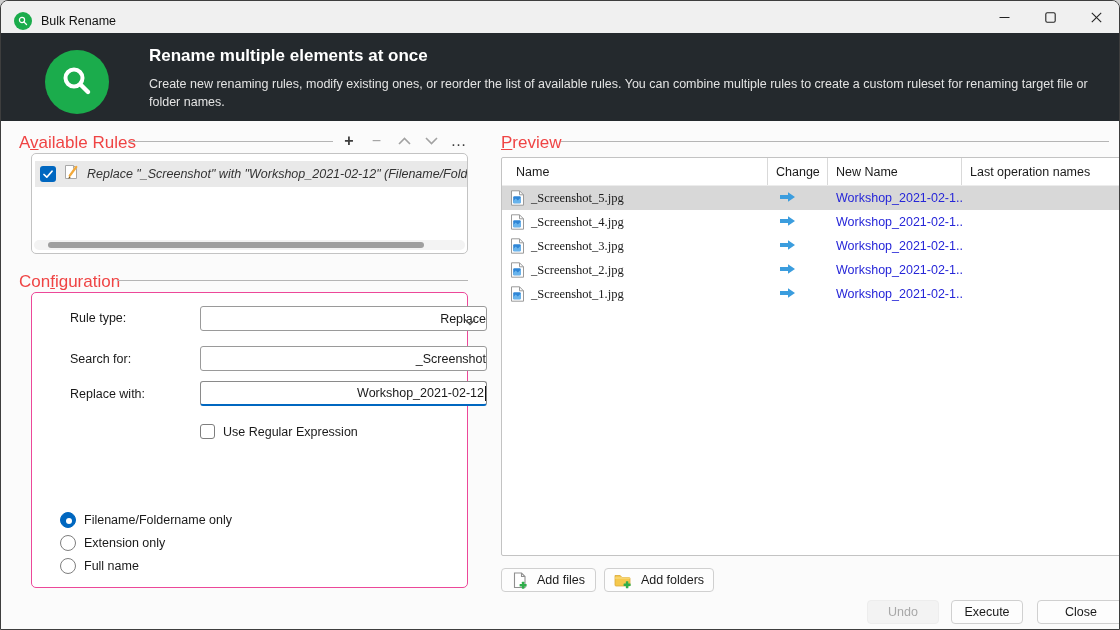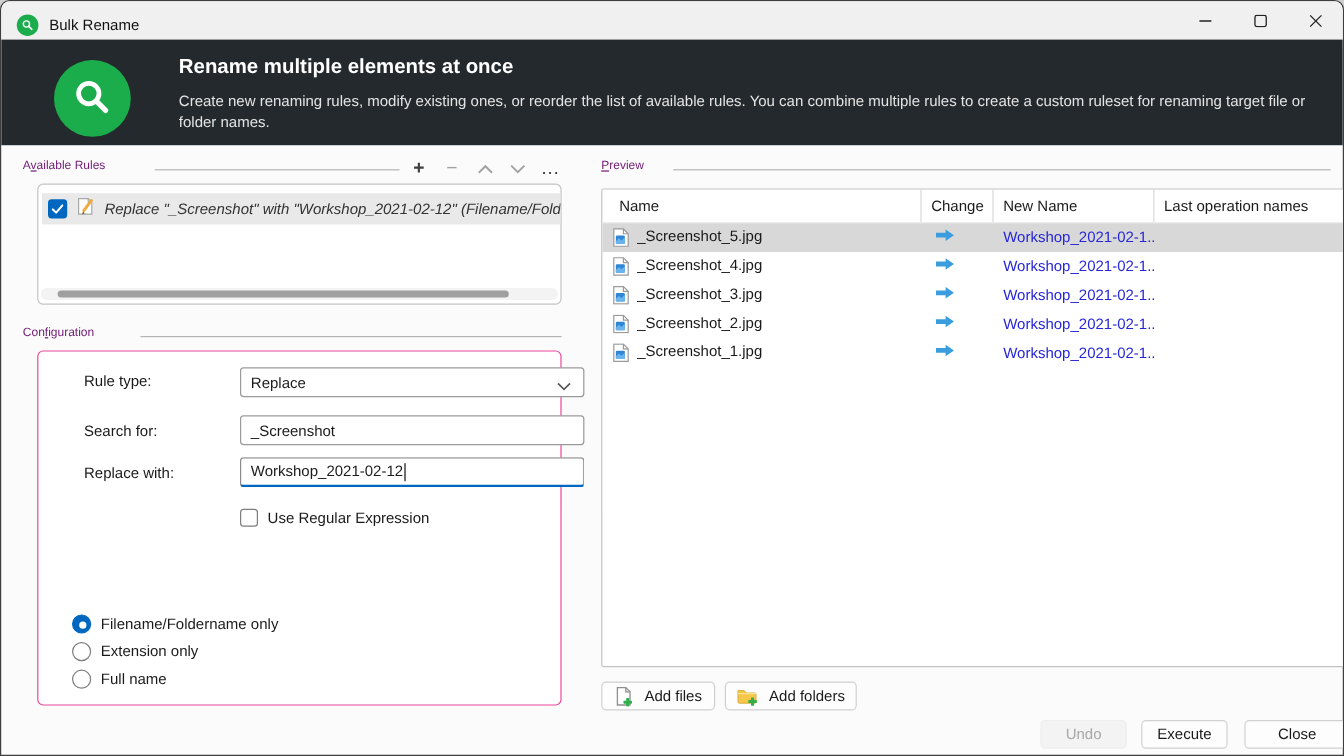--- a/index.html
+++ b/index.html
@@ -16,61 +16,61 @@
   .app-icon { width:18px; height:18px; border-radius:50%; background:#1bac4c; margin-left:13px; display:flex; align-items:center; justify-content:center; }
   .titlebar-title { font-size:12.5px; margin-left:9px; color:#111; }
   .win-controls { position:absolute; right:0; top:0; height:32px; display:flex; }
   .win-btn { width:46px; height:32px; display:flex; align-items:center; justify-content:center; color:#222; }
   
   .header { position:absolute; top:32px; left:0; right:0; height:88px; background:#24292d; }
   .header-circle { position:absolute; left:44px; top:17px; width:64px; height:64px; border-radius:50%; background:#1bac4c; display:flex; align-items:center; justify-content:center; }
   .header-title { position:absolute; left:148px; top:13px; color:#ffffff; font-size:17px; font-weight:bold; }
   .header-desc { position:absolute; left:148px; top:42px; width:952px; color:#e3e3e3; font-size:12.5px; line-height:1.46; }
   
-  .section-label { position:absolute; font-size:10px; color:#701a75; }
+  .section-label { position:absolute; font-size:17px; color:#ef4444; }
   .mn { text-decoration:underline; }
   .sep-line { position:absolute; height:1px; background:#b5b5b5; }
   
   .rules-toolbar { position:absolute; left:338px; top:130px; width:130px; height:20px; display:flex; align-items:center; justify-content:space-between; }
   .tool-btn { width:20px; height:20px; display:flex; align-items:center; justify-content:center; font-size:16px; }
   .tool-enabled { color:#3d3d3d; }
   .tool-disabled { color:#a2a2a2; }
   
   .rules-listbox { position:absolute; left:30px; top:152px; width:437px; height:101px; background:#ffffff; border:1px solid #c3c3c3; border-radius:5px; overflow:hidden; }
   .rule-row { position:absolute; left:3px; right:-60px; top:7px; height:26px; background:#e9e9e9; display:flex; align-items:center; overflow:hidden; white-space:nowrap; }
   .rule-check { width:16px; height:16px; background:#0067c0; border-radius:3px; margin-left:5px; flex:0 0 auto; display:flex; align-items:center; justify-content:center; }
   .rule-icon { margin-left:7px; flex:0 0 auto; }
   .rule-text { margin-left:8px; font-size:12.5px; font-style:italic; color:#333; }
   .hscrollbar { position:absolute; left:2px; right:2px; bottom:3px; height:10px; background:#f3f3f3; border-radius:5px; }
   .hscroll-thumb { position:absolute; left:14px; width:376px; top:2px; height:6px; background:#9f9f9f; border-radius:3px; }
   
   .groupbox { position:absolute; background:#fff; border:1px solid #ec4899; border-radius:5px; }
   .field-label { position:absolute; left:38px; font-size:12.5px; color:#191919; }
-  .textfield { position:absolute; left:168px; width:287px; height:25px; background:#fff; border:1px solid #9a9a9a; border-radius:3px; font-size:12.5px; display:flex; align-items:center; padding-left:8px; }
+  .textfield { position:absolute; left:168px; width:287px; height:25px; background:#fff; border:1px solid #9a9a9a; border-radius:3px; font-size:12.5px; display:flex; align-items:center; padding-left:8px;justify-content:flex-end; }
   .textfield.focused { border:1px solid #8a8a8a; border-bottom:2px solid #0067c0; }
   .caret { width:1px; height:15px; background:#111; margin-left:1px; }
   .dd-chevron { position:absolute; right:10px; top:8px; }
   .checkrow { position:absolute; display:flex; align-items:center; }
   .cb { width:15px; height:15px; background:#fff; border:1px solid #7e7e7e; border-radius:3px; flex:0 0 auto; }
   .cb-label { margin-left:8px; font-size:12.5px; }
   .radio { width:16px; height:16px; border-radius:50%; flex:0 0 auto; background:#fff; border:1px solid #7e7e7e; }
   .radio.checked { background:#0067c0; border:1px solid #0067c0; position:relative; }
   .radio.checked::after { content:""; position:absolute; left:5px; top:5px; width:6px; height:6px; border-radius:50%; background:#fff; }
   
   .preview-table { position:absolute; left:500px; top:156px; width:716px; height:399px; background:#fff; border:1px solid #c3c3c3; border-radius:2px; overflow:hidden; }
   .tbl-header { display:flex; height:28px; align-items:stretch; border-bottom:1px solid #ececec; }
   .tbl-hcell { font-size:12.5px; color:#1a1a1a; display:flex; align-items:center; padding-left:14px; border-right:1px solid #d9d9d9; }
   .tbl-hcell:last-child { border-right:none; }
   .col-name { width:266px; }
   .col-change { width:60px; padding-left:8px; }
   .col-newname { width:134px; padding-left:8px; }
   .col-status { flex:1; padding-left:8px; }
   .tbl-row { display:flex; height:24px; align-items:center; }
   .tbl-row.selected { background:#d8d8d8; }
-  .cell-name { width:266px; display:flex; align-items:flex-start; padding-left:8px; }
+  .cell-name { width:266px; display:flex; align-items:center; padding-left:8px;font-family:Liberation Serif, serif; }
   .cell-name span { margin-left:6px; font-size:12.5px; }
   .cell-change { width:60px; display:flex; align-items:center; padding-left:11px; }
   .cell-newname { width:134px; padding-left:8px; font-size:12.5px; color:#2626d8; overflow:hidden; white-space:nowrap; }
   .cell-status { flex:1; }
   
   .btn { position:absolute; height:24px; background:#fdfdfd; border:1px solid #d0d0d0; border-radius:4px; font-size:12.5px; color:#1a1a1a; display:flex; align-items:center; justify-content:center; }
   .btn-icon { display:flex; align-items:center; justify-content:center; margin-right:9px; }
   .btn.disabled { background:#f3f3f3; border-color:#ededed; color:#a8a8a8; }
 </style>
 </head>

